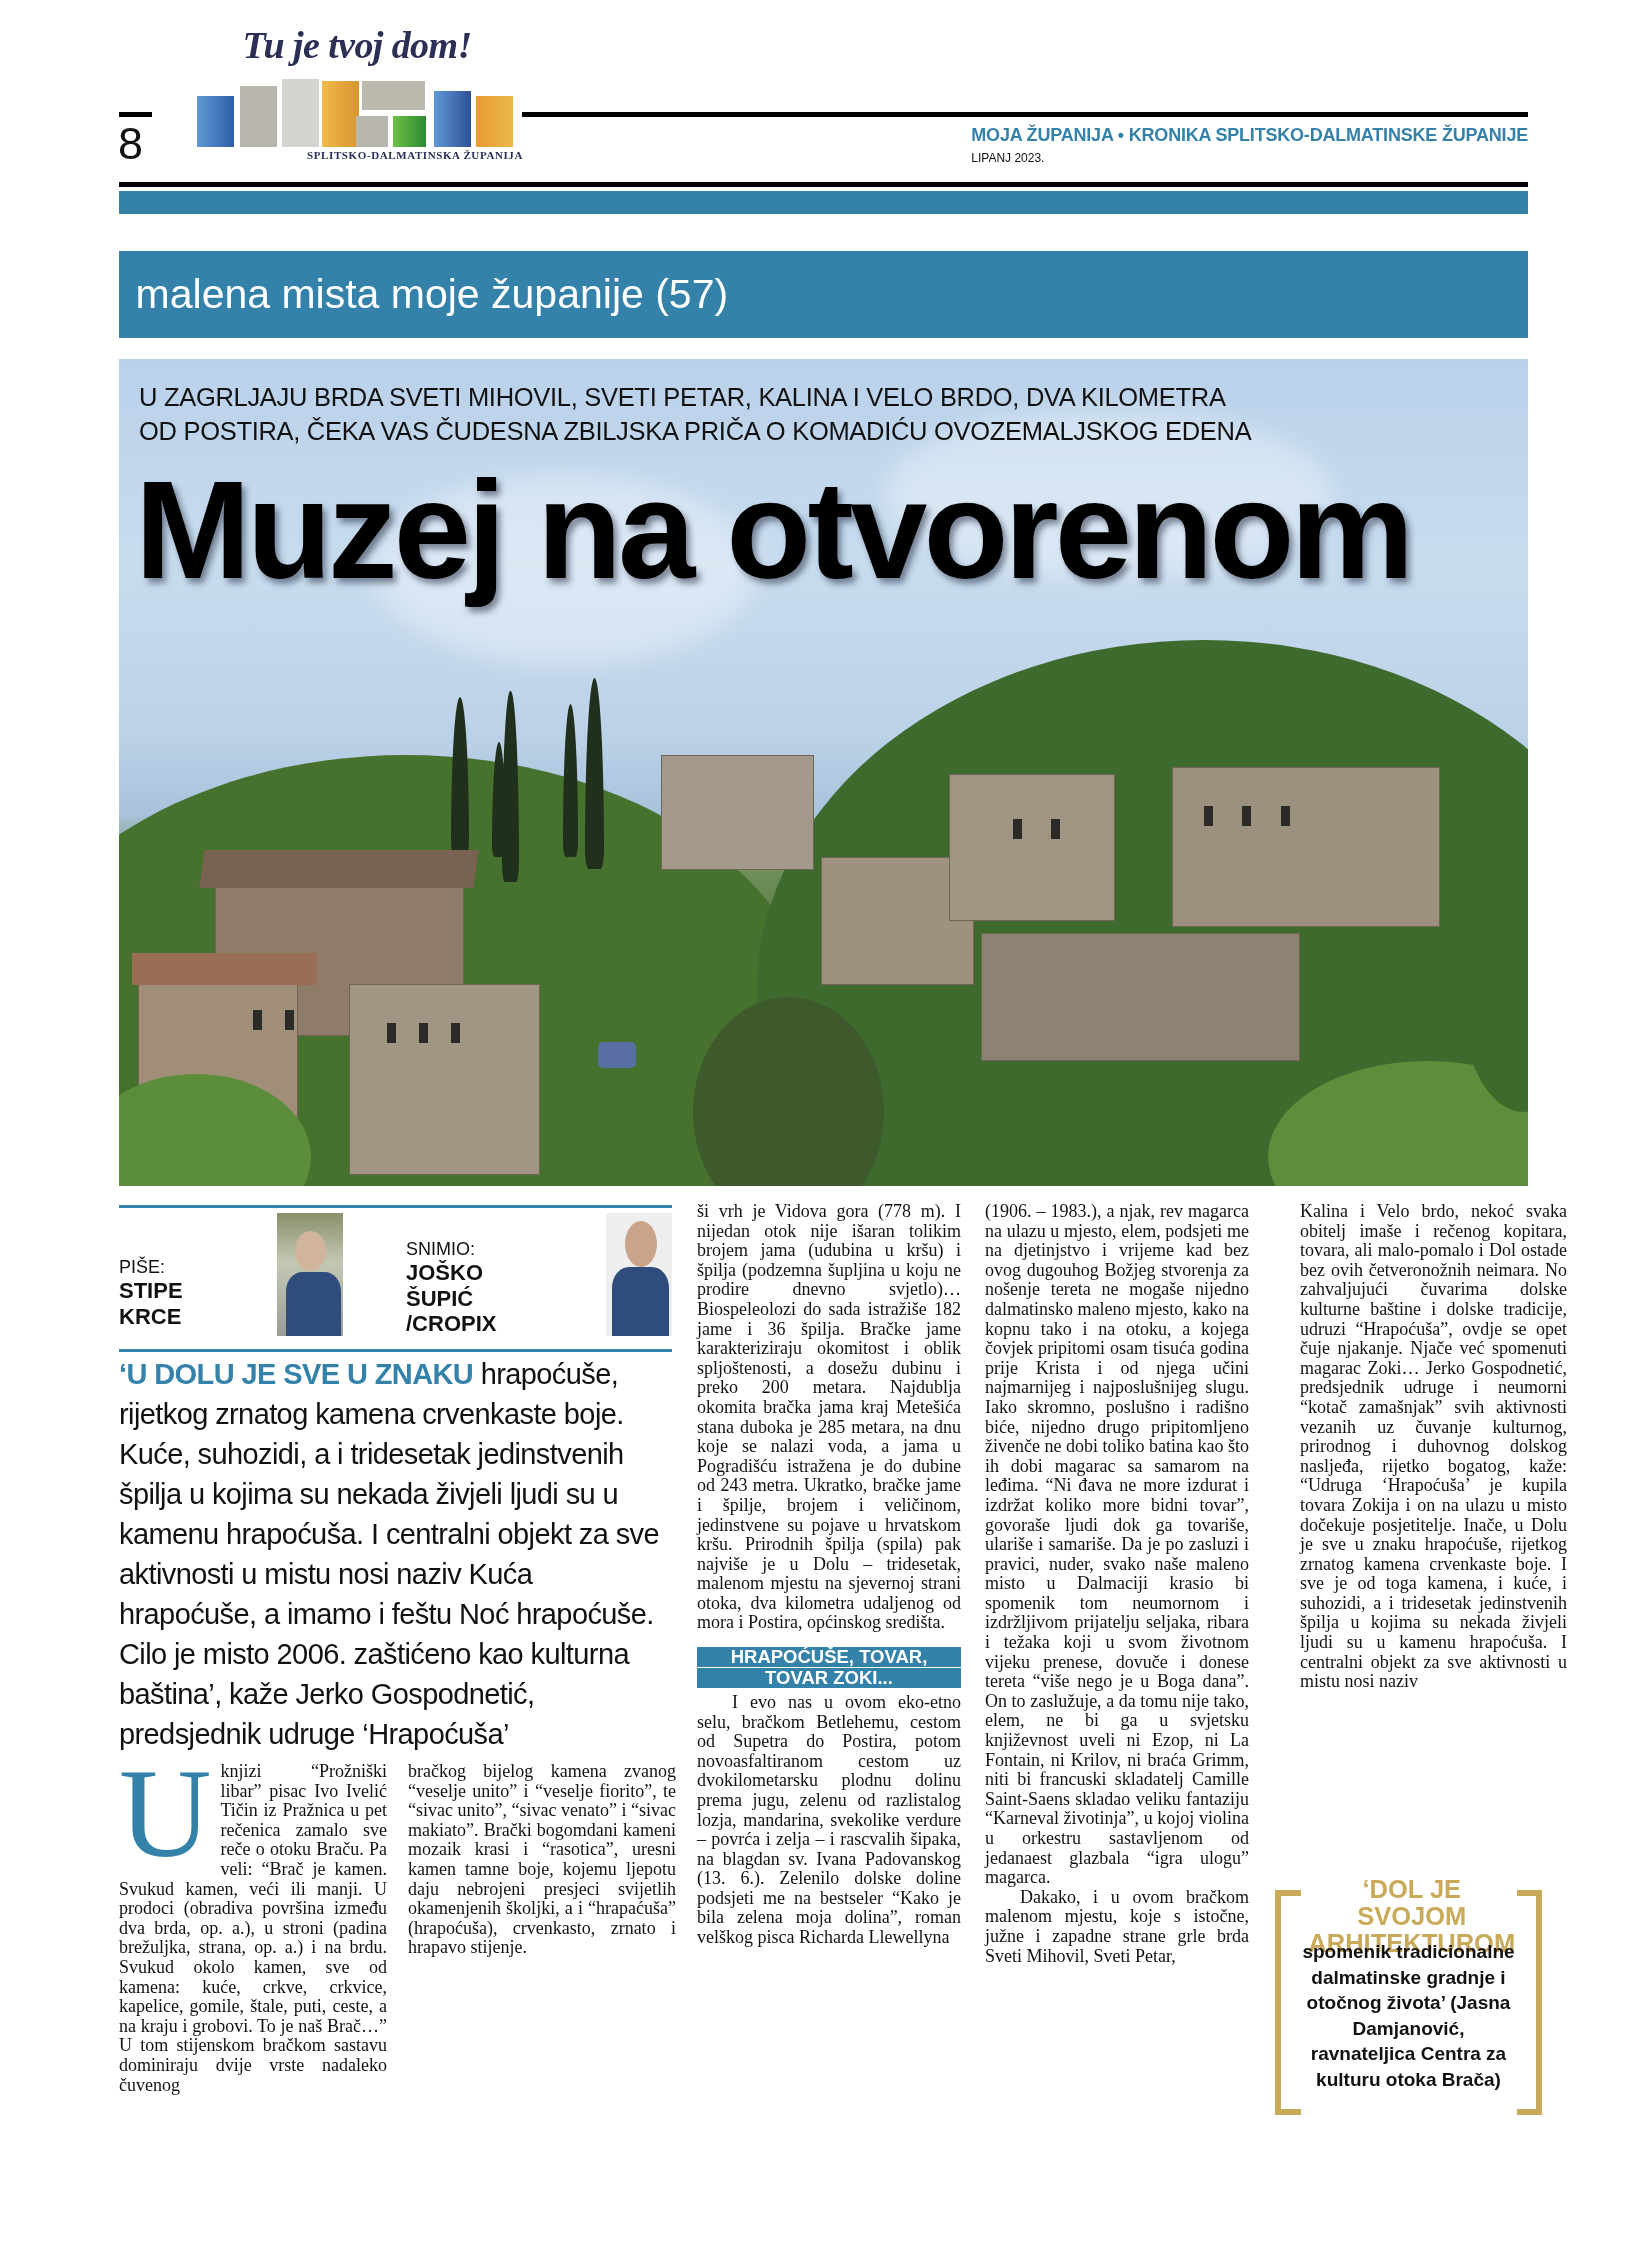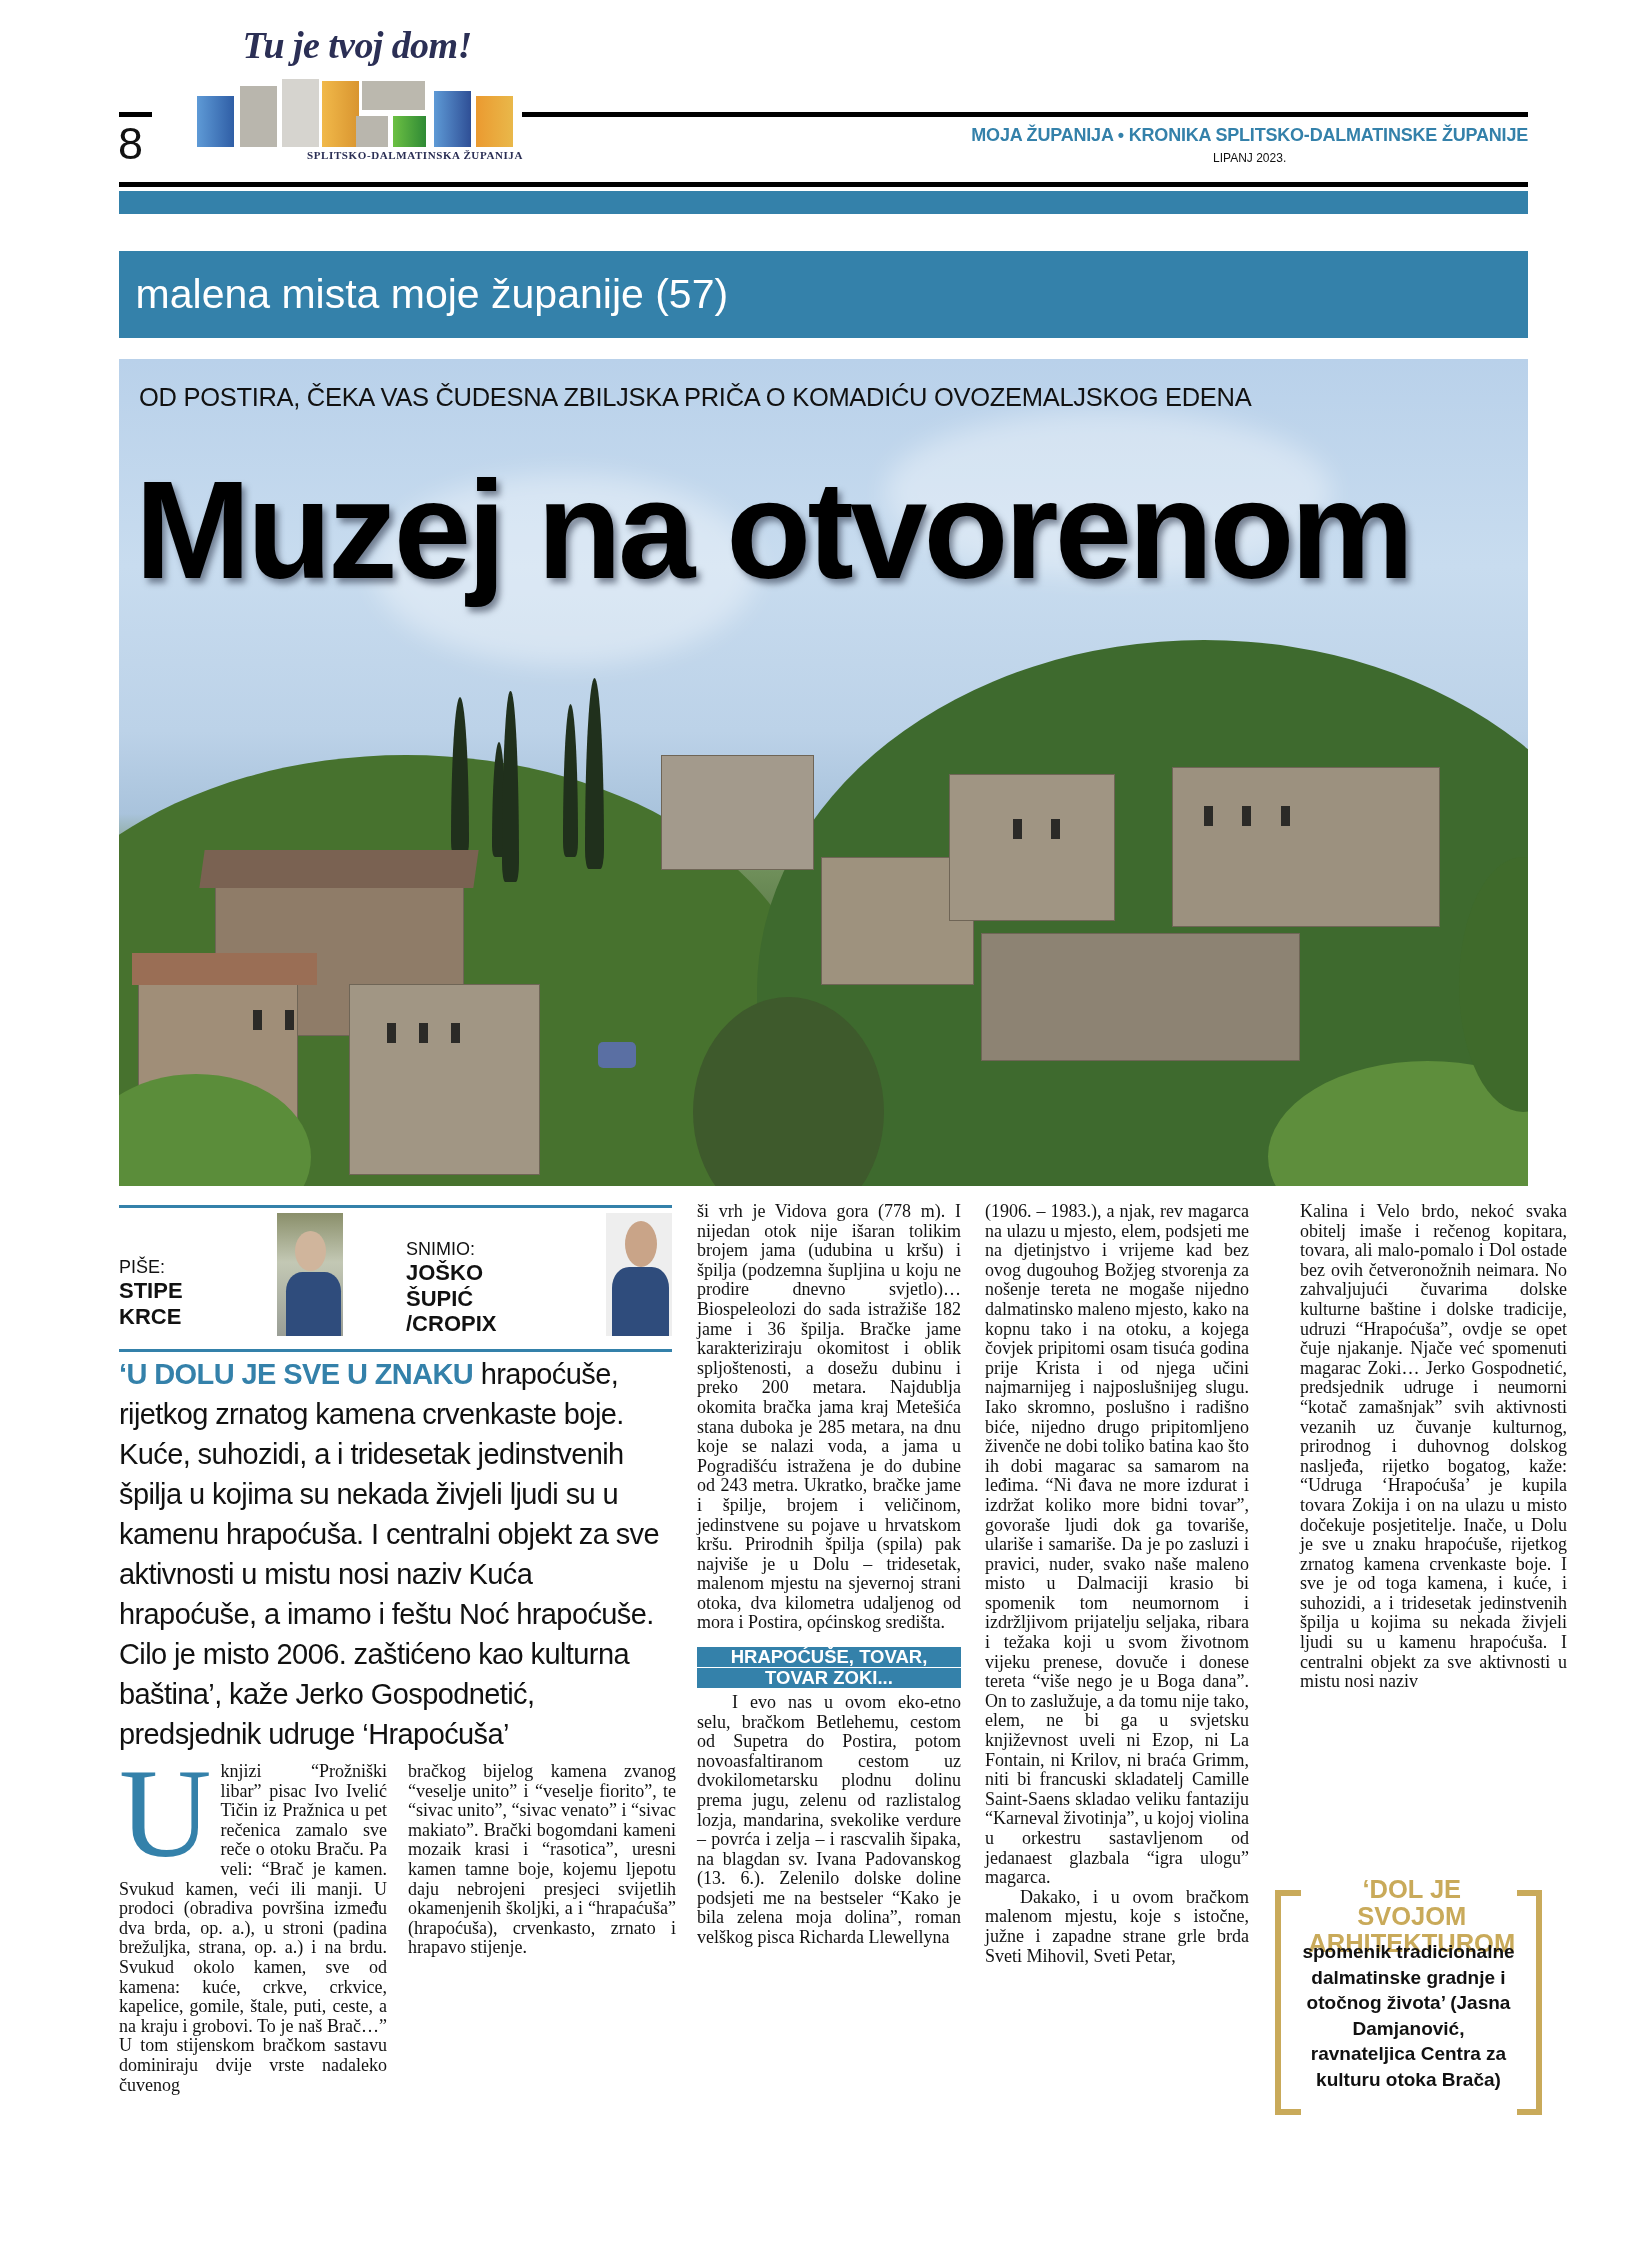--- a/index.html
+++ b/index.html
@@ -15,21 +15,21 @@
     .logo .blk { position: absolute; bottom: 0; }
     .logo .county { position: absolute; left: 0; top: 126px; width: 332px; text-align: right;
       font-family: "Liberation Serif", serif; font-weight: bold; font-size: 11px; color: #2b2f55; letter-spacing: 0.6px; }
     .page-num { position: absolute; left: 118px; top: 121px; font-family: "Liberation Sans", sans-serif;
       font-size: 45px; font-weight: normal; line-height: 45px; }
     .rule-top { position: absolute; left: 119px; top: 112px; height: 4.5px; background: #000; }
     .rule-top.a { width: 33px; }
     .rule-top.b { left: 522px; width: 1006px; }
     .rule-mid { position: absolute; left: 119px; top: 182px; width: 1409px; height: 4.5px; background: #000; }
     .band-top { position: absolute; left: 119px; top: 191px; width: 1409px; height: 23px; background: #3481aa; }
-    .masthead { position: absolute; right: 105px; top: 125px; text-align: center; }
+    .masthead { position: absolute; right: 105px; top: 125px; text-align: left; }
     .masthead .title { font-family: "Liberation Sans", sans-serif; font-weight: bold; font-size: 18px; color: #3481aa;
       letter-spacing: -0.2px; }
     .masthead .date { font-family: "Liberation Sans", sans-serif; font-size: 12px; color: #111; margin-top: 5.1px; }
 
     
     .section-bar { position: absolute; left: 119px; top: 251px; width: 1409px; height: 87px; background: #3481aa;
       display: flex; align-items: center; padding-left: 16.6px; }
     .section-bar span { font-family: "Liberation Sans", sans-serif; font-size: 41px; color: #fff; font-weight: normal; }
 
     
@@ -152,20 +152,21 @@
   <div class="win" style="left:894px;top:460px;"></div>
   <div class="win" style="left:932px;top:460px;"></div>
   <div class="car" style="left:479px;top:683px;width:38px;height:25.5px;"></div>
   <div class="tree" style="left:-38px;top:715px;width:230px;height:166px;background:#5b8d3a;"></div>
   <div class="tree" style="left:574px;top:638px;width:191px;height:230px;background:#3e5a2c;"></div>
   <div class="tree" style="left:1149px;top:702px;width:319px;height:191px;background:#5e8e3c;"></div>
   <div class="tree" style="left:1340px;top:498px;width:128px;height:255px;background:#3f6a2b;"></div>
 </div>
 
 <div class="kicker">
+  <div>U ZAGRLJAJU BRDA SVETI MIHOVIL, SVETI PETAR, KALINA I VELO BRDO, DVA KILOMETRA</div>
   <div>OD POSTIRA, ČEKA VAS ČUDESNA ZBILJSKA PRIČA O KOMADIĆU OVOZEMALJSKOG EDENA</div>
 </div>
 <div class="headline">Muzej na otvorenom</div>
 
 <div class="byline-rule" style="top:1205px;"></div>
 <div class="byline">
   <div class="author">
     <div class="lab">PIŠE:</div>
     <div class="nm">STIPE</div>
     <div class="nm">KRCE</div>

